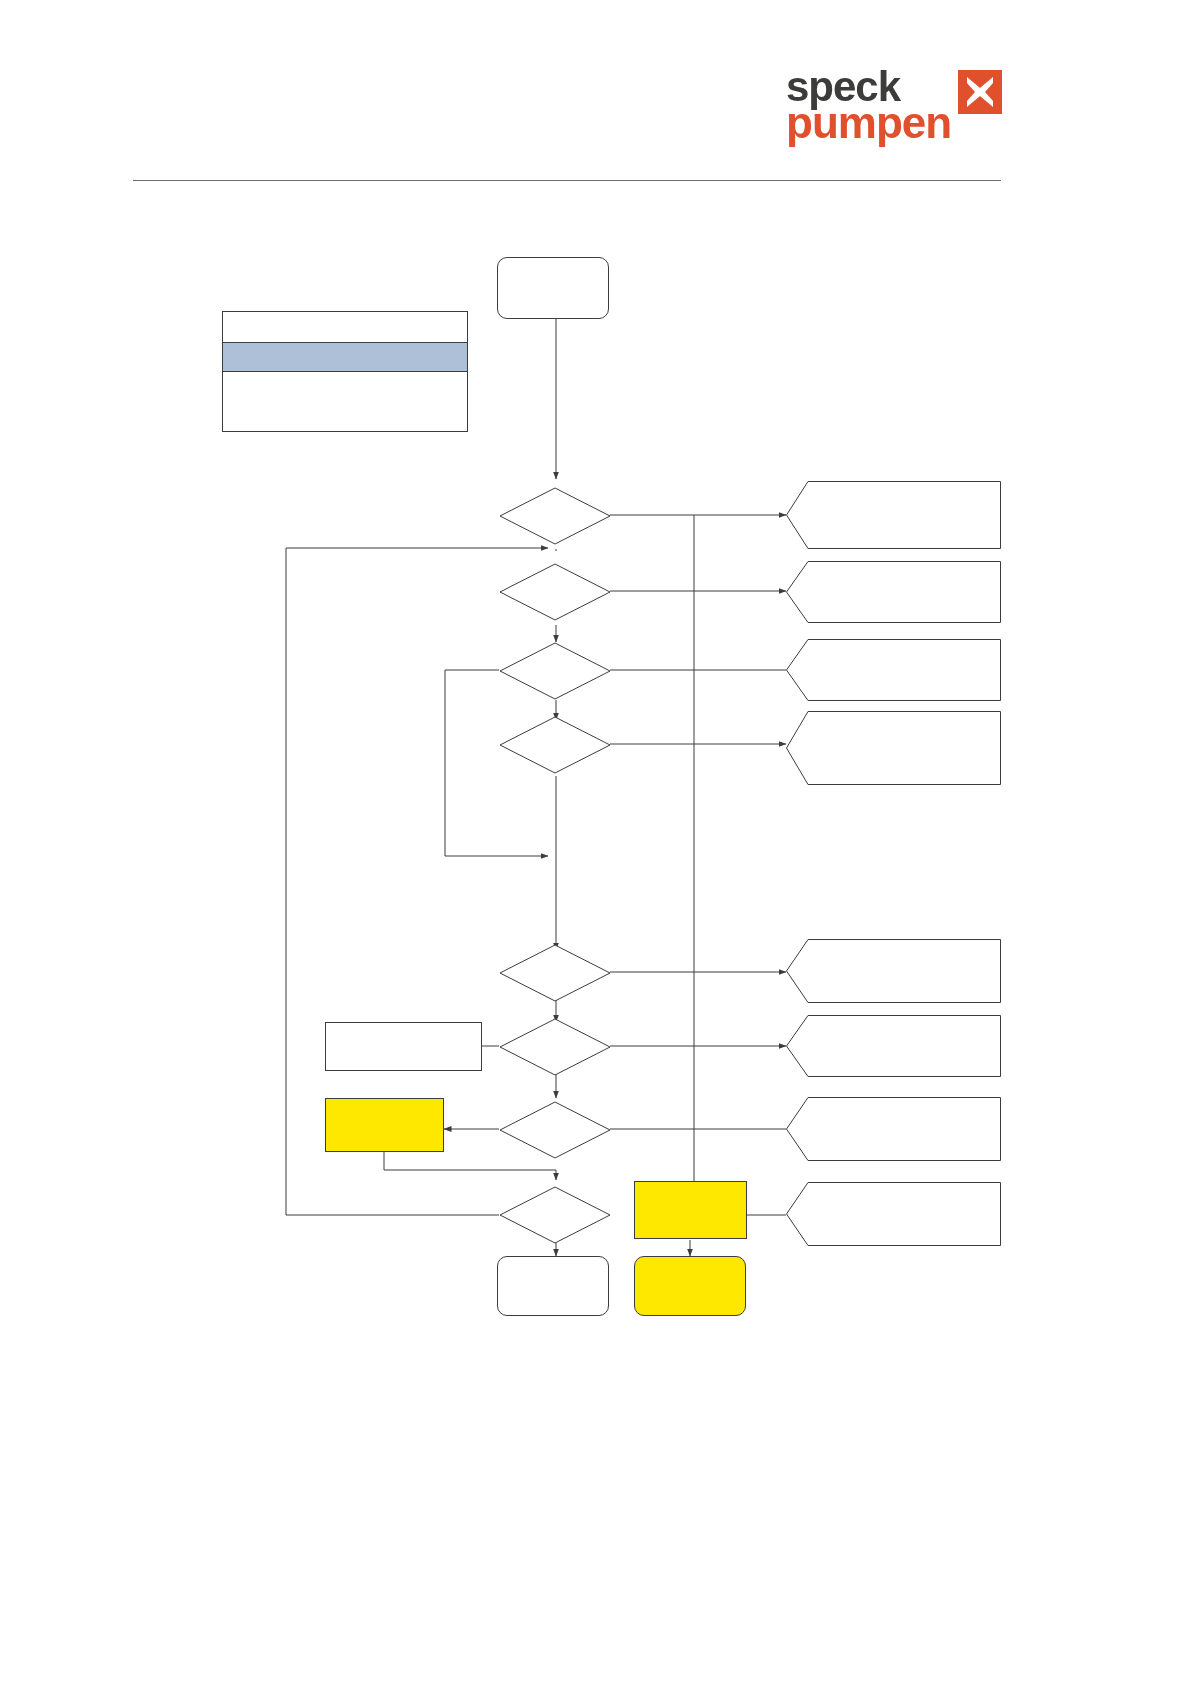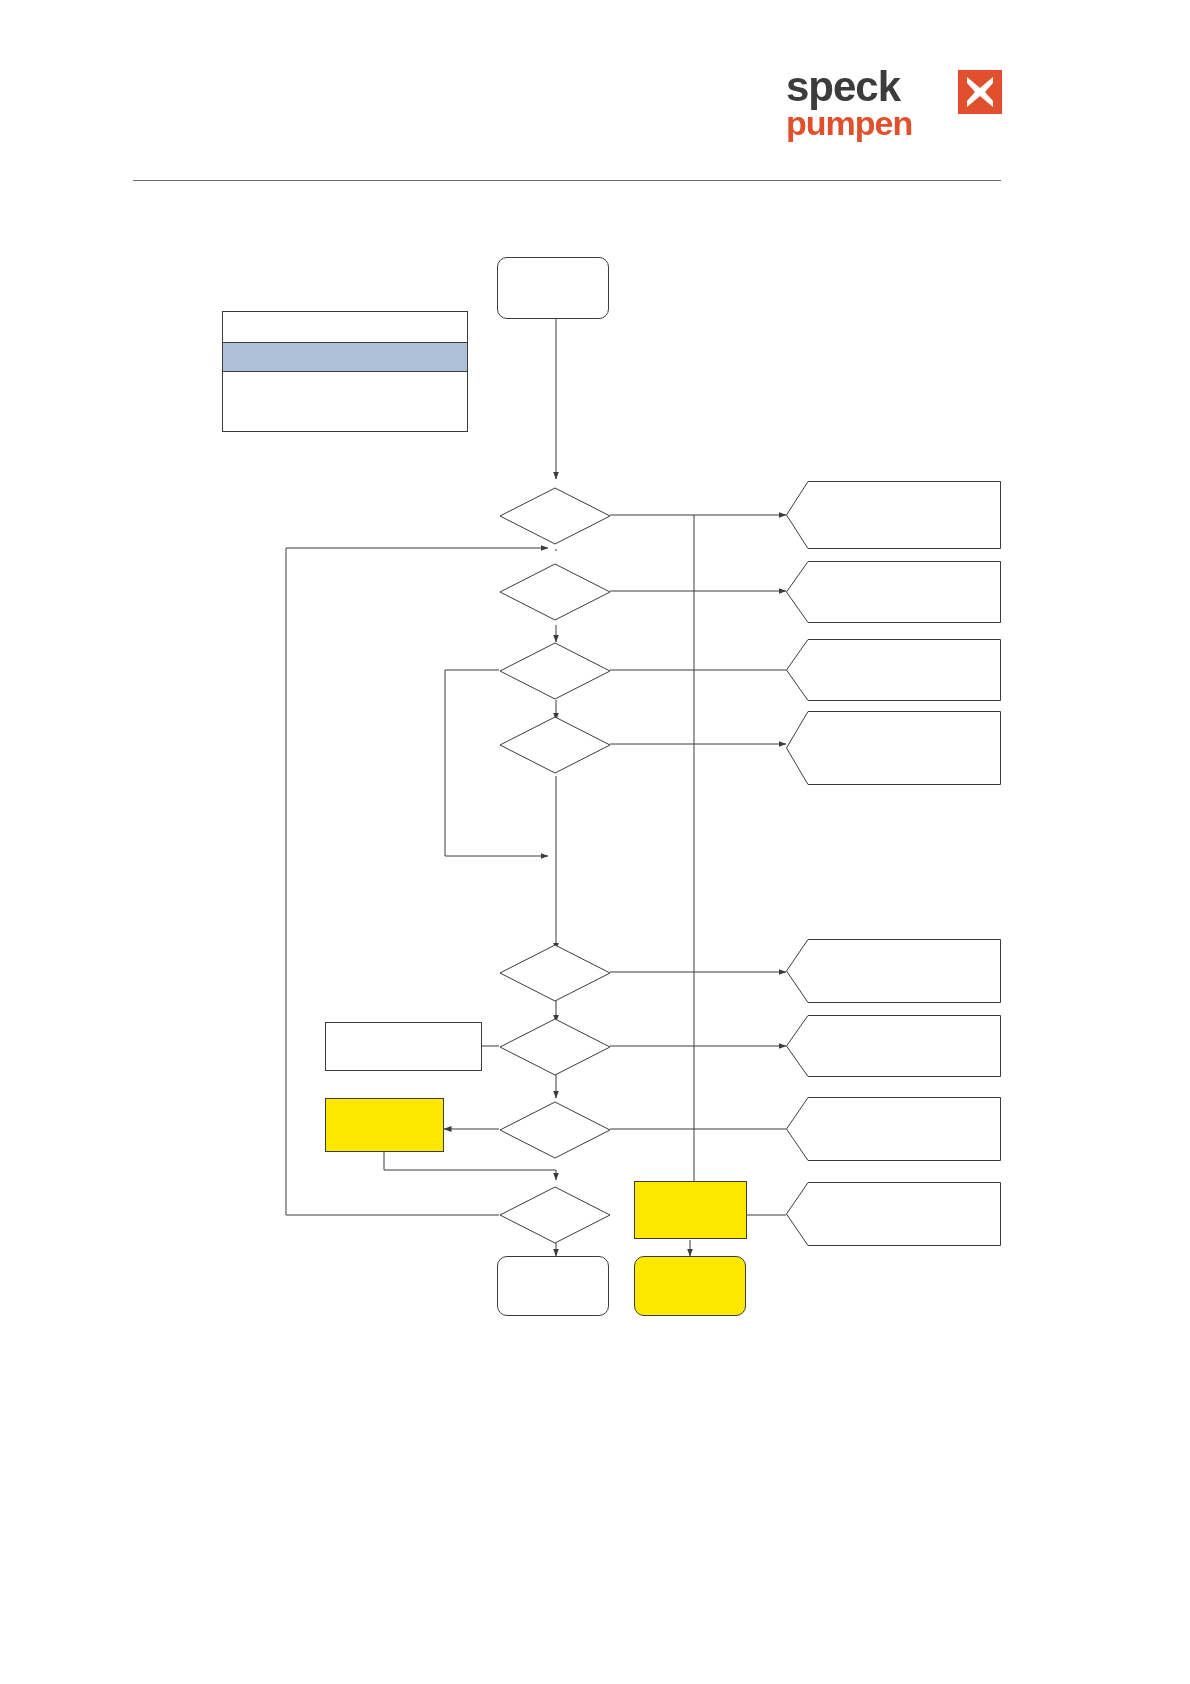--- a/index.html
+++ b/index.html
@@ -16,21 +16,21 @@
   .logo{
     position:absolute;left:786px;top:48px;width:215px;height:75px;margin-top:18px;
   }
   .logo-speck{
     position:absolute;left:0;top:0;
     font-size:42px;font-weight:bold;color:#3c3c3b;
     letter-spacing:-1px;line-height:42px;
   }
   .logo-pumpen{
     position:absolute;left:0;top:36px;
-    font-size:34px;font-weight:bold;color:#e1502d;
+    font-size:44px;font-weight:bold;color:#e1502d;
     letter-spacing:-1px;line-height:42px;
   }
   .logo-x{
     position:absolute;left:172px;top:4px;width:44px;height:44px;
     background:#e1502d;
   }
   .logo-x svg{position:absolute;left:0;top:0;}
   .header-rule{
     position:absolute;left:133px;top:180px;width:868px;height:0;
     border-top:1px solid #6b6b6b;

